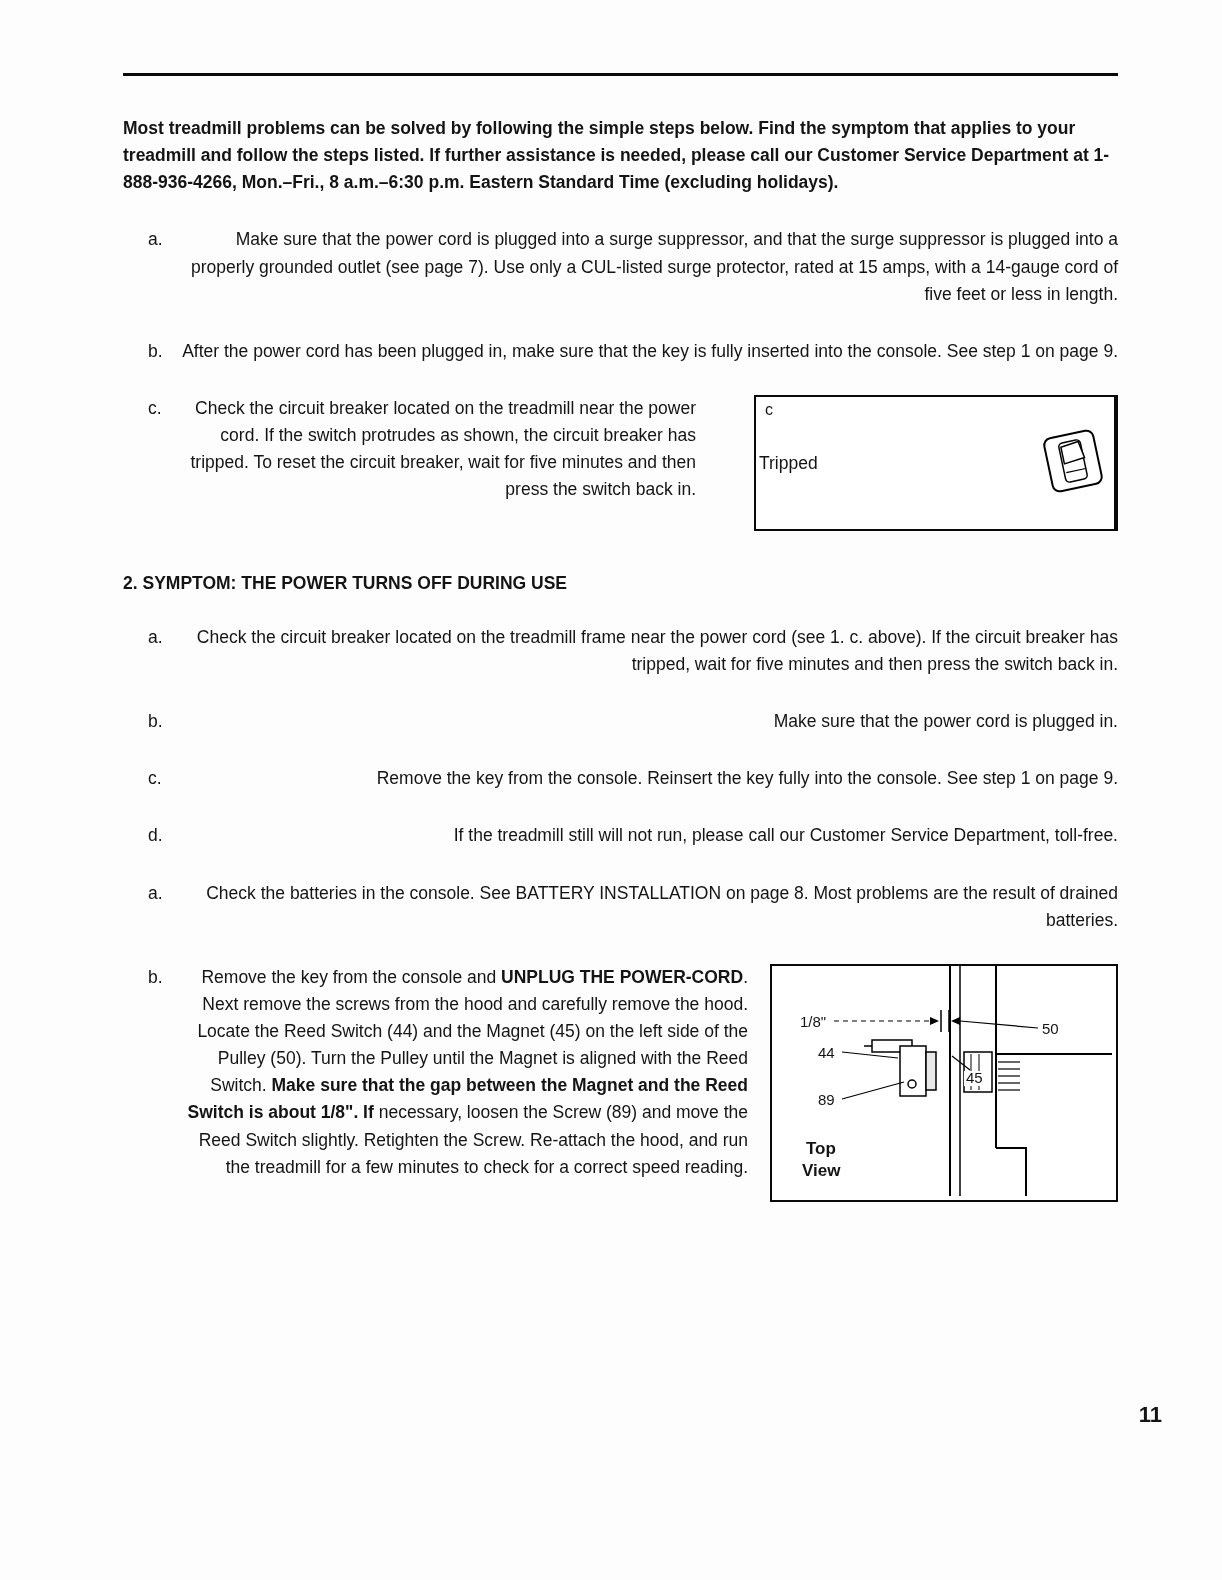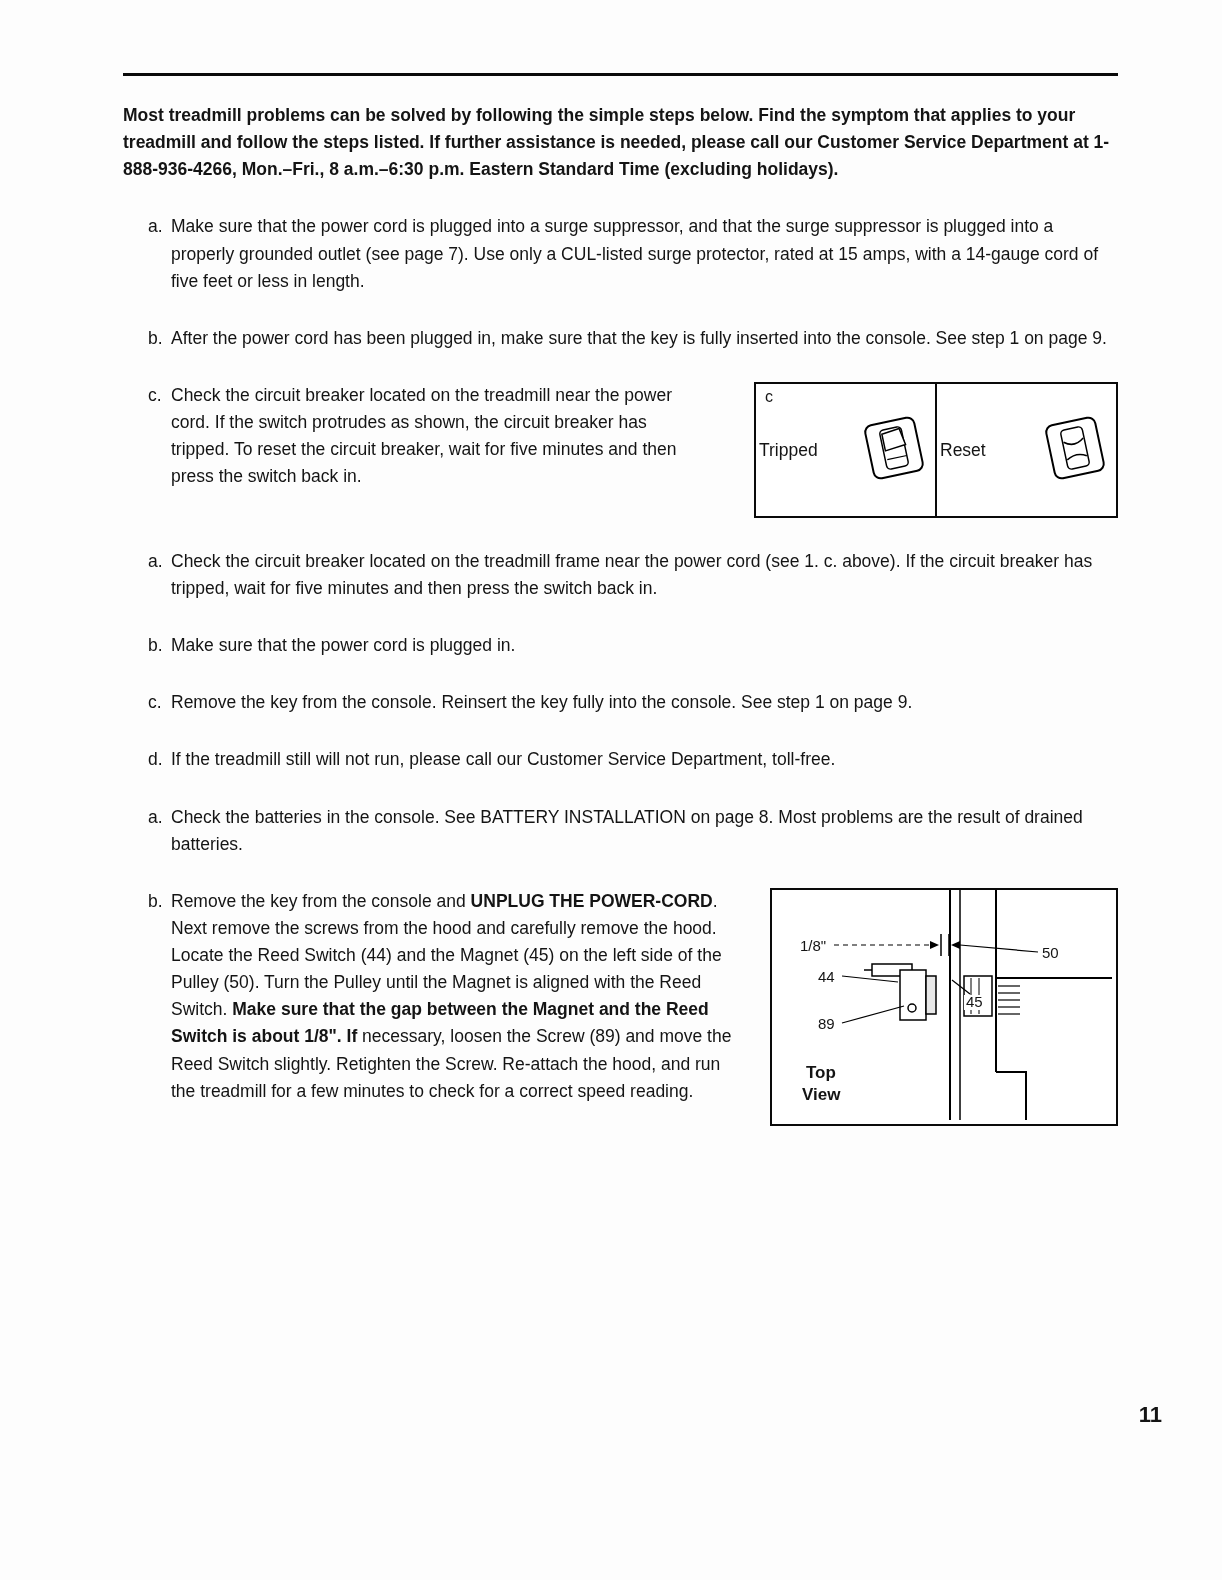--- a/index.html
+++ b/index.html
@@ -1,26 +1,26 @@
 <!DOCTYPE html>
 <html><head>
 <meta charset="utf-8">
 <style>
   html,body{margin:0;padding:0;}
   body{width:1222px;height:1580px;background:#fdfdfd;font-family:"Liberation Sans",sans-serif;color:#141414;position:relative;overflow:hidden;}
   .content{position:absolute;left:123px;top:0;width:995px;}
   .top-rule{margin-top:73px;border-top:3px solid #0a0a0a;height:0;}
   .title{font-size:33px;font-weight:bold;margin-top:12px;letter-spacing:0.5px;}
-  .intro{margin-top:26px;font-size:17.5px;font-weight:bold;line-height:1.55;}
+  .intro{margin-top:39px;font-size:17.5px;font-weight:bold;line-height:1.55;}
   .sec-heading{margin-top:36px;font-size:17.5px;font-weight:bold;}
   .mt-lg{margin-top:42px;}
   .items{margin-left:25px;}
   .item{display:flex;margin-top:30px;font-size:17.5px;line-height:1.55;}
   .item .letter{flex:0 0 23px;}
-  .item .text{flex:1;}
+  .item .text{flex:1;text-align:right;}
   .b{font-weight:bold;margin-top:16px;}
   .fig-row{display:flex;align-items:flex-start;margin-top:30px;}
   .fig-row .item{margin-top:0;}
   .fig-row .item.left1{flex:0 0 548px;}
   .fig-row .item.left2{flex:0 0 600px;}
   .figure1{margin-left:auto;width:360px;height:132px;border:2px solid #0a0a0a;display:flex;background:#fff;}
   .fig1-cell{flex:1;position:relative;}
   .fig1-cell.first{border-right:2px solid #0a0a0a;}
   .fig1-corner{position:absolute;top:4px;left:9px;font-size:16px;}
   .fig1-label{position:absolute;left:3px;top:50%;transform:translateY(-50%);font-size:17.5px;}
@@ -64,37 +64,25 @@
             <svg width="66" height="76" viewBox="0 0 66 76">
               <g transform="rotate(-12 33 38)">
                 <rect x="8" y="11" width="50" height="54" rx="7" fill="#fff" stroke="#000" stroke-width="2"></rect>
                 <rect x="22" y="18" width="22" height="40" rx="4" fill="#fff" stroke="#000" stroke-width="1.5"></rect>
                 <path d="M24 22 L42 20 L45 37 L24 39 Z" fill="#fff" stroke="#000" stroke-width="1.5"></path>
                 <line x1="24" y1="48" x2="44" y2="48" stroke="#000" stroke-width="1.2"></line>
               </g>
             </svg>
           </span>
         </div>
-        <div class="fig1-cell">
-          <span class="fig1-label">Reset</span>
-          <span class="fig1-switch">
-            <svg width="66" height="76" viewBox="0 0 66 76">
-              <g transform="rotate(-12 33 38)">
-                <rect x="8" y="11" width="50" height="54" rx="7" fill="#fff" stroke="#000" stroke-width="2"></rect>
-                <rect x="22" y="18" width="22" height="40" rx="4" fill="#fff" stroke="#000" stroke-width="1.5"></rect>
-                <path d="M23 30 Q33 38 43 30" fill="none" stroke="#000" stroke-width="1.5"></path>
-                <path d="M23 48 Q33 42 43 48" fill="none" stroke="#000" stroke-width="1.5"></path>
-              </g>
-            </svg>
-          </span>
-        </div>
       </div>
     </div>
   </div>
 
+  <div class="sec-heading mt-lg">2. SYMPTOM: THE POWER TURNS OFF DURING USE</div>
   <div class="items">
 
     <div class="item">
       <span class="letter">a.</span>
       <span class="text">Check the circuit breaker located on the treadmill frame near the power cord (see 1. c. above). If the circuit breaker has tripped, wait for five minutes and then press the switch back in.</span>
     </div>
 
     <div class="item">
       <span class="letter">b.</span>
       <span class="text">Make sure that the power cord is plugged in.</span>

